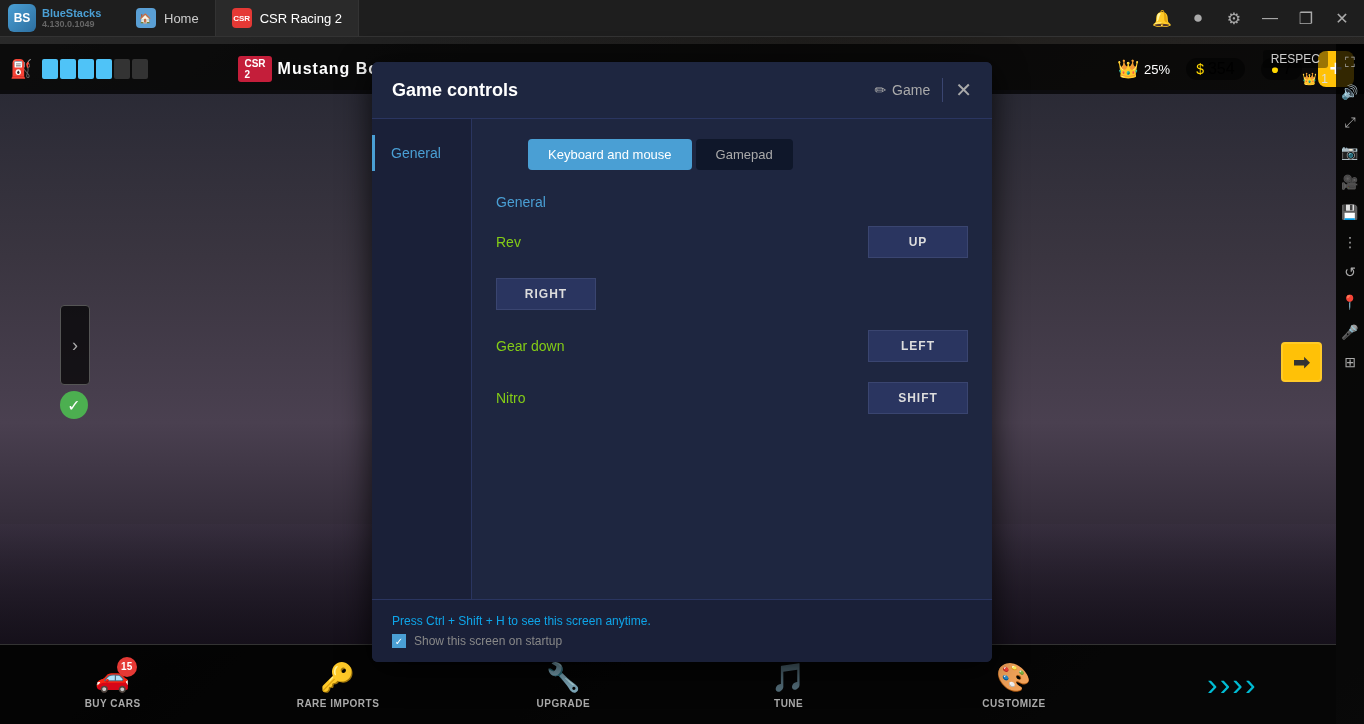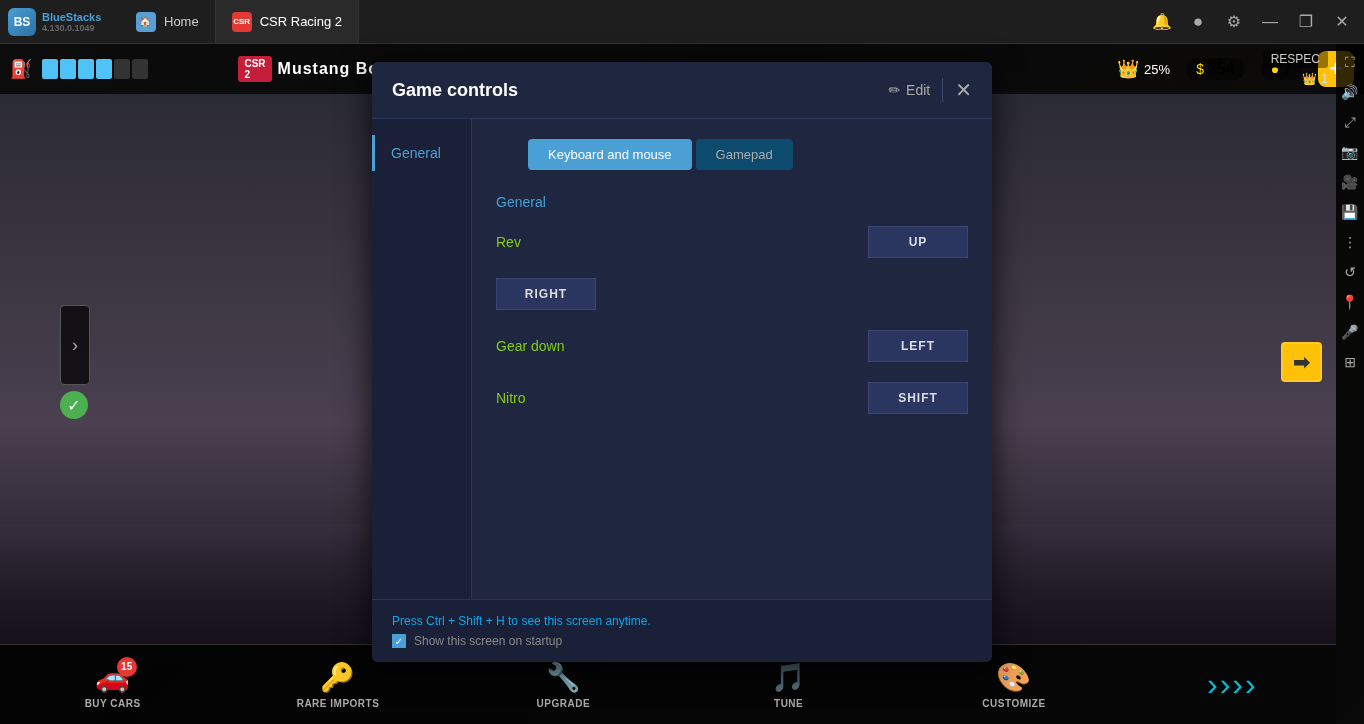--- a/index.html
+++ b/index.html
@@ -27,21 +27,21 @@
         radial-gradient(ellipse at 20% 50%, rgba(60,80,100,0.3) 0%, transparent 60%),
         radial-gradient(ellipse at 80% 30%, rgba(80,60,40,0.2) 0%, transparent 50%);
     }
 
     
     .top-bar {
       position: absolute;
       top: 0;
       left: 0;
       right: 0;
-      height: 44px;
+      height: 37px;
       background: #1e1e1e;
       display: flex;
       align-items: center;
       z-index: 100;
       border-bottom: 1px solid #333;
     }
 
     .bluestacks-logo {
       display: flex;
       align-items: center;
@@ -458,21 +458,21 @@
       border: none;
       outline: none;
     }
 
     .tab-btn.active {
       background: #4a9fd4;
       color: white;
     }
 
     .tab-btn.inactive {
-      background: #0c4a6e;
+      background: #0f172a;
       color: #aaa;
       text-align: right;
     }
 
     .section-title {
       color: #4a9fd4;
       font-size: 14px;
       margin-bottom: 16px;
       font-weight: 500;
     }
@@ -705,21 +705,21 @@
       <span class="race-arrow">›</span>
     </div>
   </div>
 </div>
 
 <div class="dialog">
   <div class="dialog-header">
     <span class="dialog-title">Game controls</span>
     <div class="dialog-edit">
       <span>✏</span>
-      <span>Edit</span>
+      <span>Game</span>
     </div>
     <div class="dialog-close">✕</div>
   </div>
 
   <div class="dialog-body">
     <div class="dialog-sidebar">
       <div class="dialog-sidebar-item">
         <span>General</span>
       </div>
     </div>

